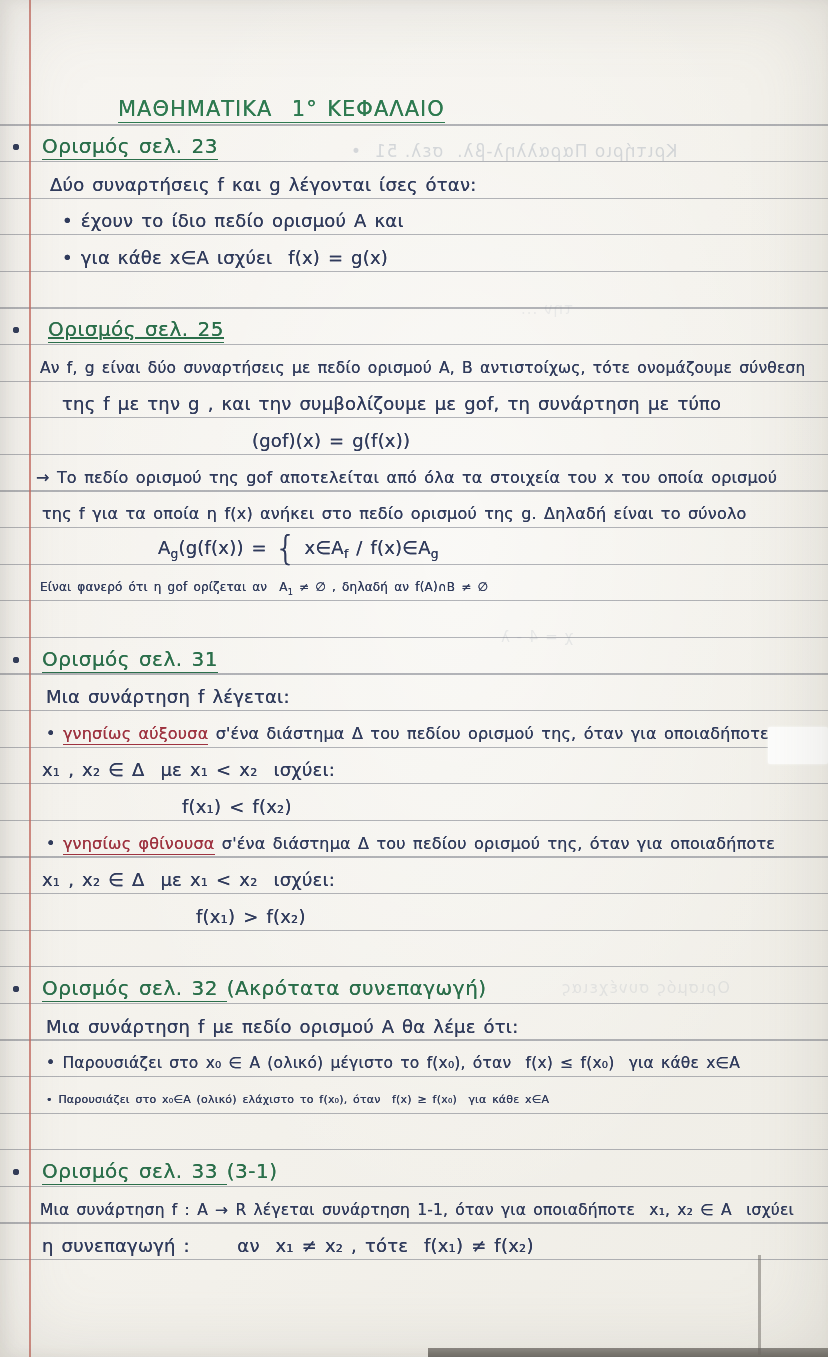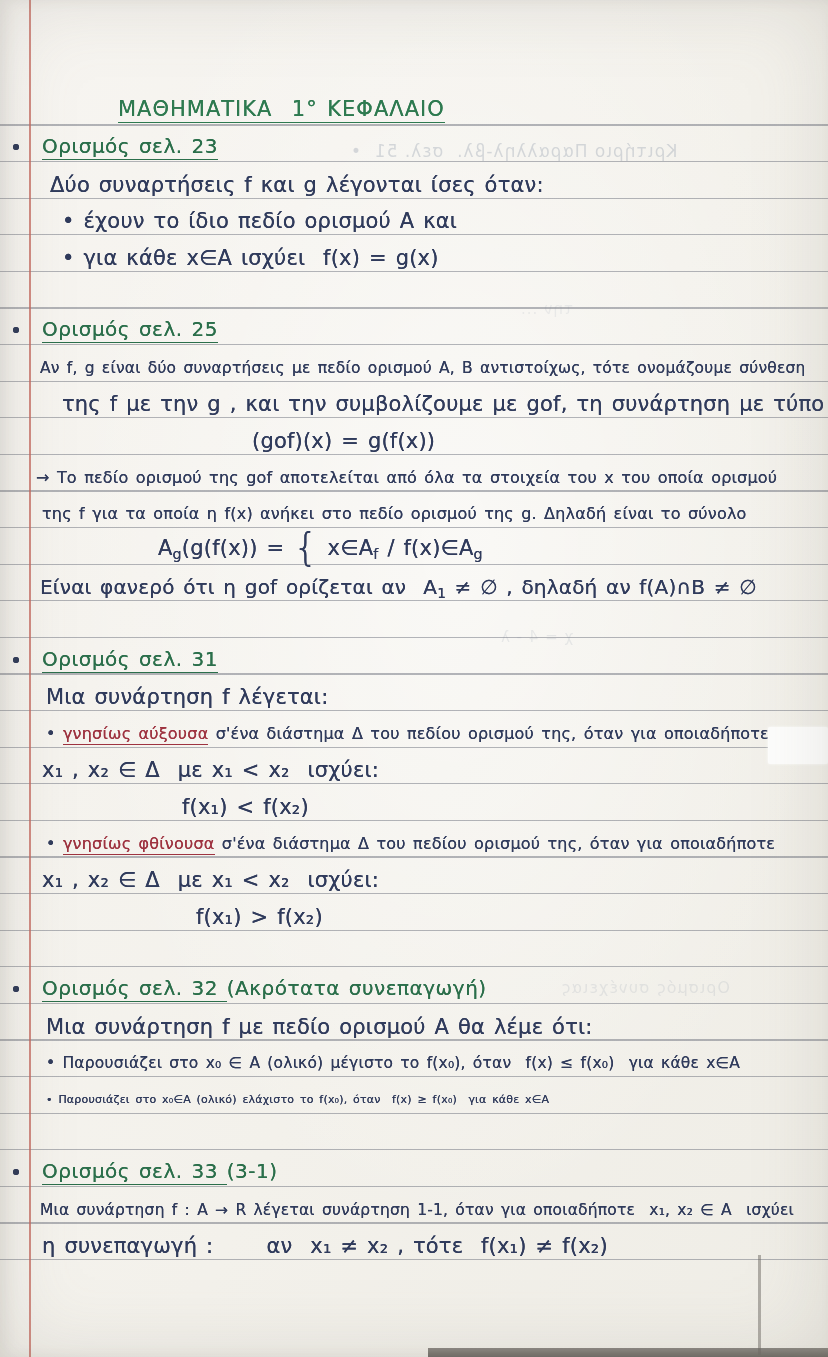--- a/index.html
+++ b/index.html
@@ -23,21 +23,21 @@
       transparent 0px, transparent 35.4px,
       rgba(108,112,124,.5) 35.4px, rgba(108,112,124,.5) 36.6px);
   }
   .margin-line{
     position:absolute;top:0;left:29px;width:2px;height:1357px;
     background:rgba(196,104,94,.75);
   }
   .hw{
     position:absolute;
     white-space:pre;
-    font-size:21px;
+    font-size:18px;
     line-height:26px;
     letter-spacing:.2px;
     word-spacing:2px;
     color:#303b5c;
     text-shadow:0 0 .4px currentColor;
   }
   .hw.g{color:#2b6f4b;font-size:20px;line-height:28px;letter-spacing:.5px;}
   .hw.title{color:#2e7a50;font-size:21px;line-height:29px;letter-spacing:1px;}
   .hw .u{border-bottom:1.8px solid currentColor;padding-bottom:1px;}
   .hw .r{color:#9e3340;}
@@ -70,28 +70,28 @@
 
 <div class="page">
   <div class="ruled"></div>
   <div class="margin-line"></div>
   <div>
       <div class="hw title" style="left: 118px; top: 94.5px;"><span class="u">ΜΑΘΗΜΑΤΙΚΑ  1° ΚΕΦΑΛΑΙΟ</span></div>
       <div class="hw g" style="left: 42px; top: 132.1px;"><span class="u">Ορισμός σελ. 23</span></div>
       <div class="hw " style="left: 50px; top: 171.7px;"><span>Δύο συναρτήσεις f και g λέγονται ίσες όταν:</span></div>
       <div class="hw " style="left: 62px; top: 208.3px;"><span>• έχουν το ίδιο πεδίο ορισμού Α και</span></div>
       <div class="hw " style="left: 62px; top: 244.9px;"><span>• για κάθε x∈A ισχύει  f(x) = g(x)</span></div>
-      <div class="hw g" style="left: 42px; top: 315.1px;"><span class="u">Ορισμός σελ. 25</span></div>
+      <div class="hw g" style="left: 48px; top: 315.1px; text-decoration: underline;"><span class="u">Ορισμός σελ. 25</span></div>
       <div class="hw " style="left: 40px; top: 354.7px; font-size: 15.5px;"><span>Αν f, g είναι δύο συναρτήσεις με πεδίο ορισμού Α, Β αντιστοίχως, τότε ονομάζουμε σύνθεση</span></div>
       <div class="hw " style="left: 42px; top: 391.3px; margin-left: 20px;"><span>της f με την g , και την συμβολίζουμε με gof, τη συνάρτηση με τύπο</span></div>
       <div class="hw " style="left: 252px; top: 427.9px;"><span>(gof)(x) = g(f(x))</span></div>
       <div class="hw " style="left: 36px; top: 464.5px; font-size: 16px;"><span>→ Το πεδίο ορισμού της gof αποτελείται από όλα τα στοιχεία του x του οποία ορισμού</span></div>
       <div class="hw " style="left: 42px; top: 501.1px; font-size: 16px;"><span>της f για τα οποία η f(x) ανήκει στο πεδίο ορισμού της g. Δηλαδή είναι το σύνολο</span></div>
       <div class="hw " style="left: 158px; top: 534.7px;"><span>A</span><span class="sub">g</span><span>(g(f(x)) = </span><span class="brace">{</span><span> x∈A</span><span class="sub">f</span><span> / f(x)∈A</span><span class="sub">g</span></div>
-      <div class="hw " style="left: 40px; top: 574.3px; font-size: 20px;"><span>Είναι φανερό ότι η gof ορίζεται αν  A</span><span class="sub">1</span><span> ≠ ∅ , δηλαδή αν f(A)∩B ≠ ∅</span></div>
+      <div class="hw " style="left: 40px; top: 574.3px; font-size: 12px;"><span>Είναι φανερό ότι η gof ορίζεται αν  A</span><span class="sub">1</span><span> ≠ ∅ , δηλαδή αν f(A)∩B ≠ ∅</span></div>
       <div class="hw g" style="left: 42px; top: 644.5px;"><span class="u">Ορισμός σελ. 31</span></div>
       <div class="hw " style="left: 46px; top: 684.1px;"><span>Μια συνάρτηση f λέγεται:</span></div>
       <div class="hw " style="left: 46px; top: 720.7px; font-size: 16px;"><span>• </span><span class="r u">γνησίως αύξουσα</span><span> σ'ένα διάστημα Δ του πεδίου ορισμού της, όταν για οποιαδήποτε</span></div>
       <div class="hw " style="left: 42px; top: 757.3px;"><span>x₁ , x₂ ∈ Δ  με x₁ &lt; x₂  ισχύει:</span></div>
       <div class="hw " style="left: 182px; top: 793.9px;"><span>f(x₁) &lt; f(x₂)</span></div>
       <div class="hw " style="left: 46px; top: 830.5px; font-size: 16px;"><span>• </span><span class="r u">γνησίως φθίνουσα</span><span> σ'ένα διάστημα Δ του πεδίου ορισμού της, όταν για οποιαδήποτε</span></div>
       <div class="hw " style="left: 42px; top: 867.1px;"><span>x₁ , x₂ ∈ Δ  με x₁ &lt; x₂  ισχύει:</span></div>
       <div class="hw " style="left: 196px; top: 903.7px;"><span>f(x₁) &gt; f(x₂)</span></div>
       <div class="hw g" style="left: 42px; top: 973.9px;"><span class="u">Ορισμός σελ. 32 </span><span>(Ακρότατα συνεπαγωγή)</span></div>
       <div class="hw " style="left: 46px; top: 1013.5px;"><span>Μια συνάρτηση f με πεδίο ορισμού Α θα λέμε ότι:</span></div>

